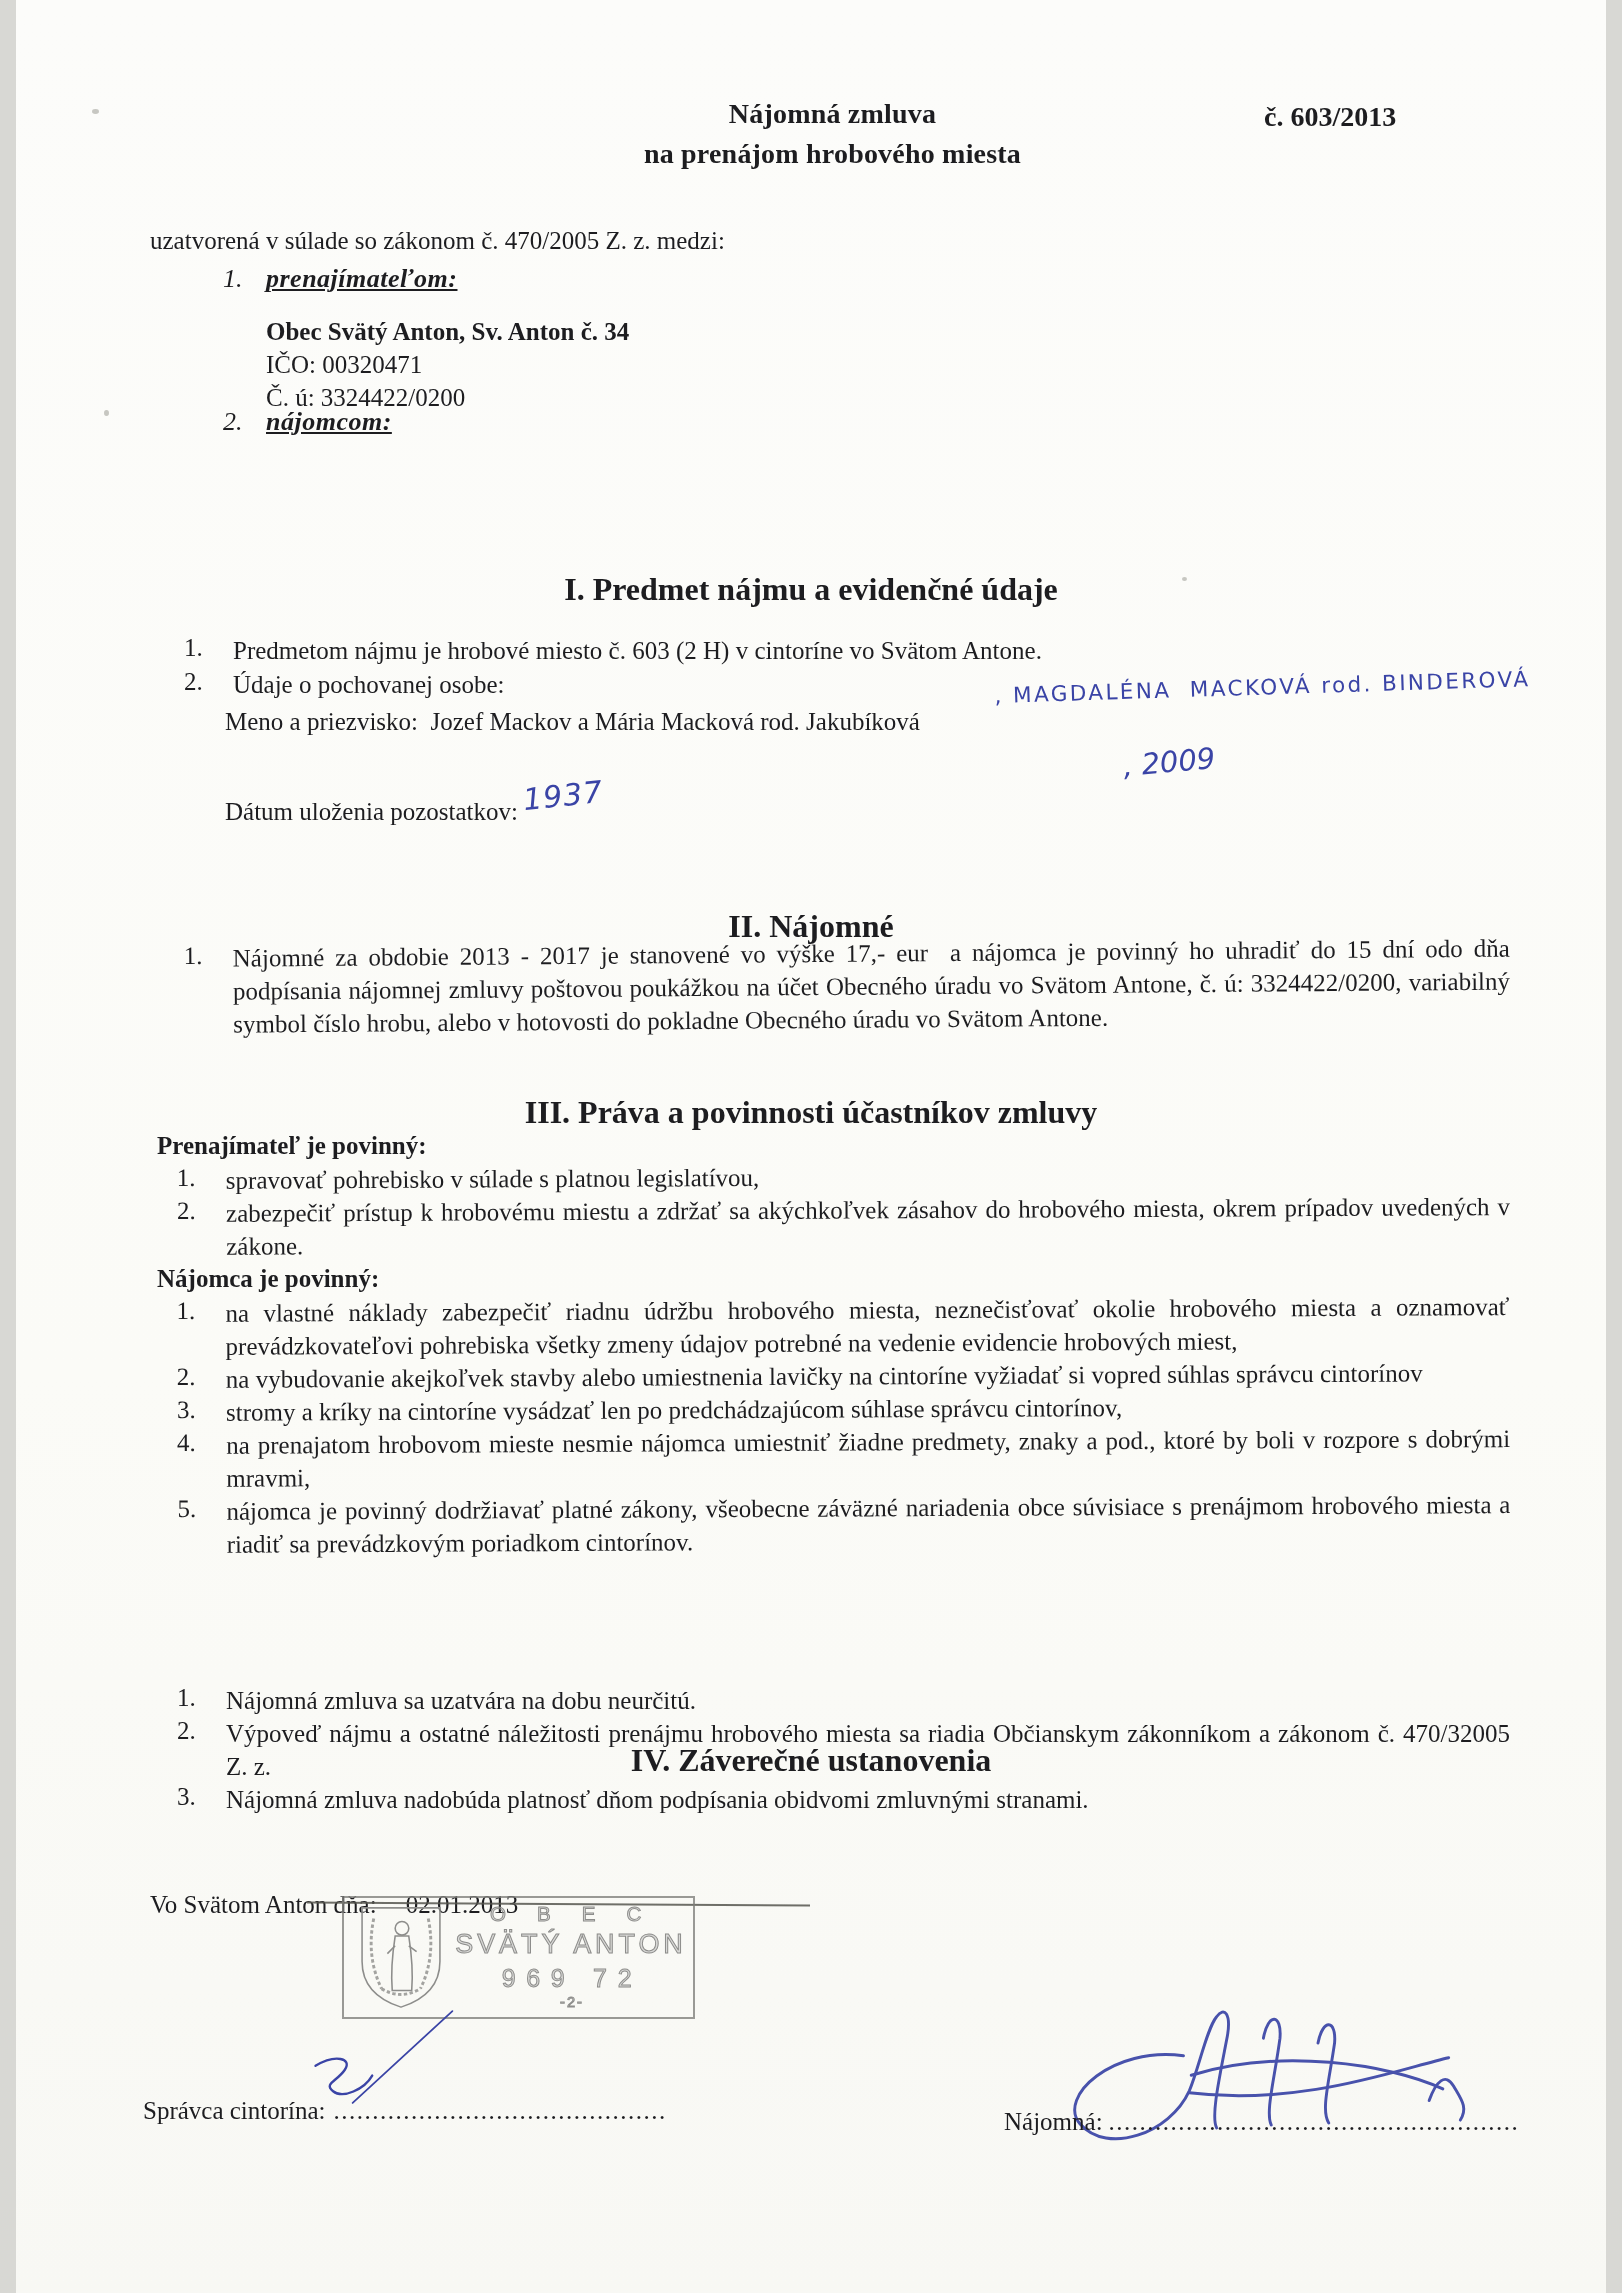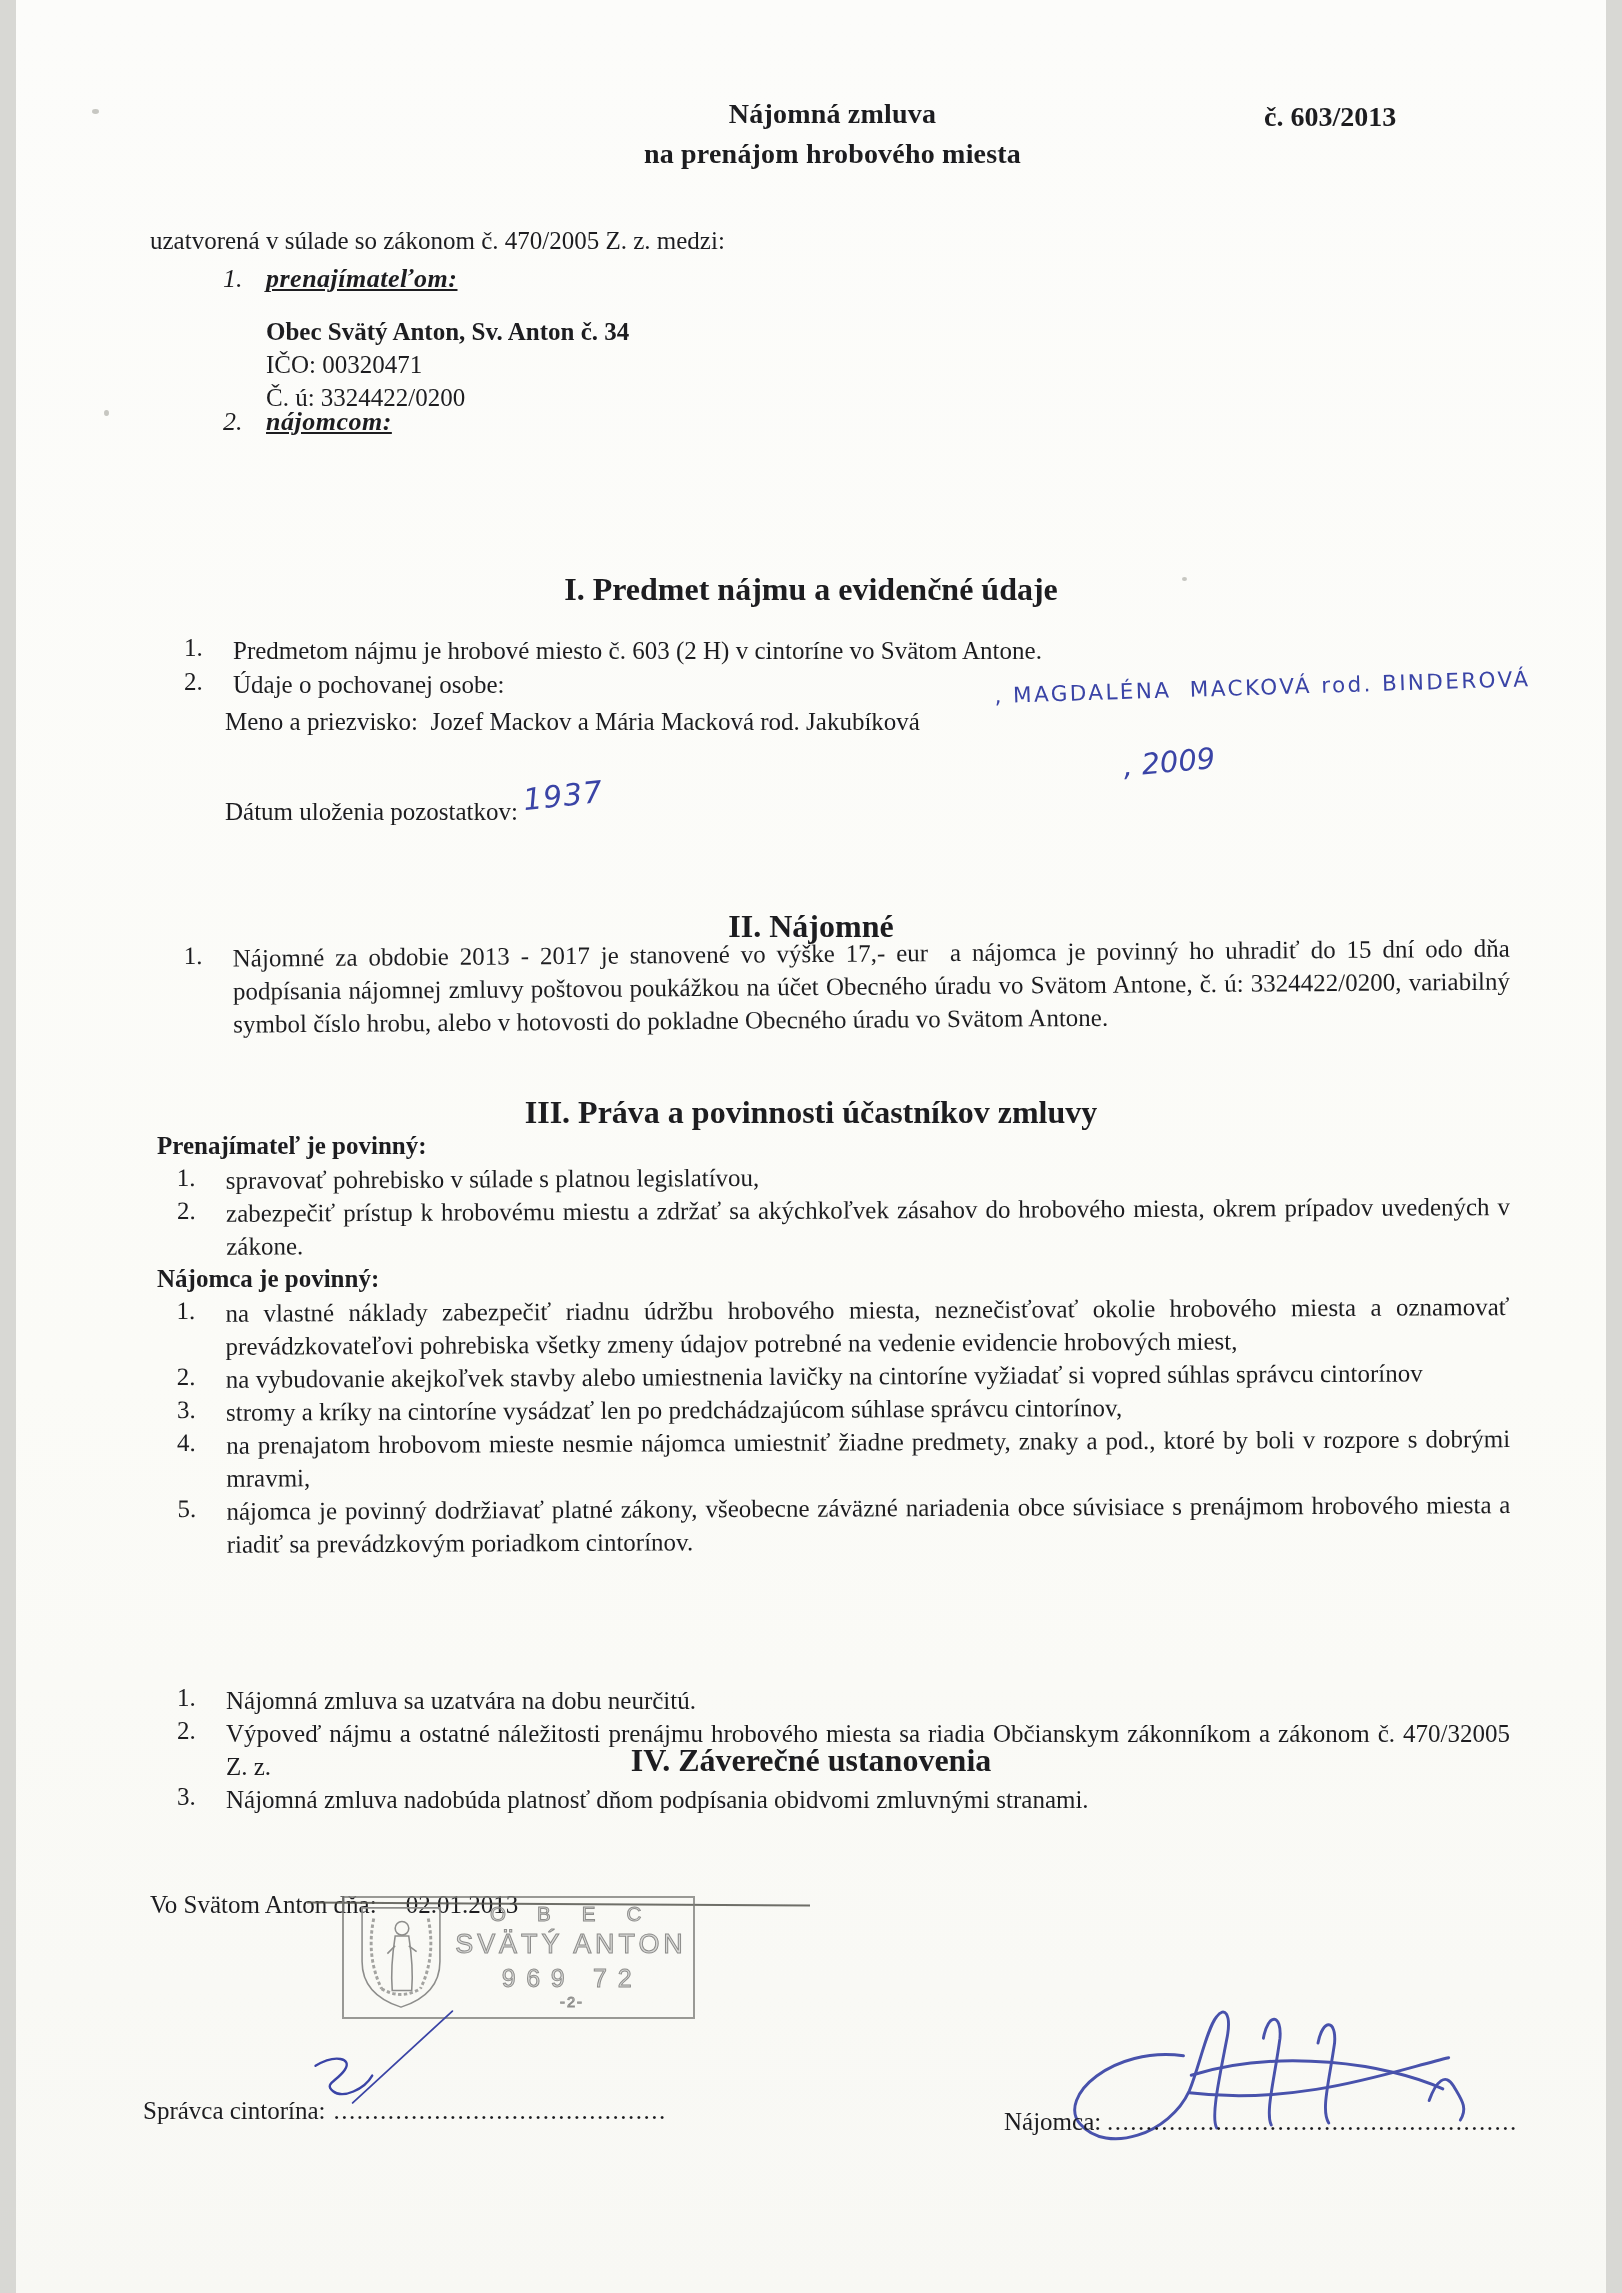--- a/index.html
+++ b/index.html
@@ -203,21 +203,21 @@
       <path d="M142,60 C70,50 12,102 36,130 C64,162 128,140 148,96 C158,72 166,32 176,20 C184,9 191,17 187,40 C179,82 170,122 176,134"></path>
       <path d="M224,42 C229,15 243,17 241,42 C235,86 226,118 232,131"></path>
       <path d="M280,47 C285,21 299,23 297,47 C291,89 283,116 291,129"></path>
       <path d="M150,80 C240,52 352,68 408,94"></path>
       <path d="M148,98 C262,112 362,74 414,62"></path>
       <path d="M394,106 C401,86 411,77 419,91 C427,105 434,113 426,126"></path>
     </svg>
   </div>
 
   <div class="abs row" style="left:988px;top:2108px;">
-    <span class="label-line">Nájomca:</span>
+    <span class="label-line">Nájomná:</span>
     <span class="label-line dots" style="margin-left:5.9px;">.....................................................</span>
   </div>
 
   <div class="speck" style="left:76px;top:109px;width:6.8px;height:4.9px;"></div>
   <div class="speck" style="left:88px;top:410px;width:4.9px;height:5.9px;"></div>
   <div class="speck" style="left:1166px;top:577px;width:4.9px;height:3.9px;"></div>
 
 </div>
 
 

